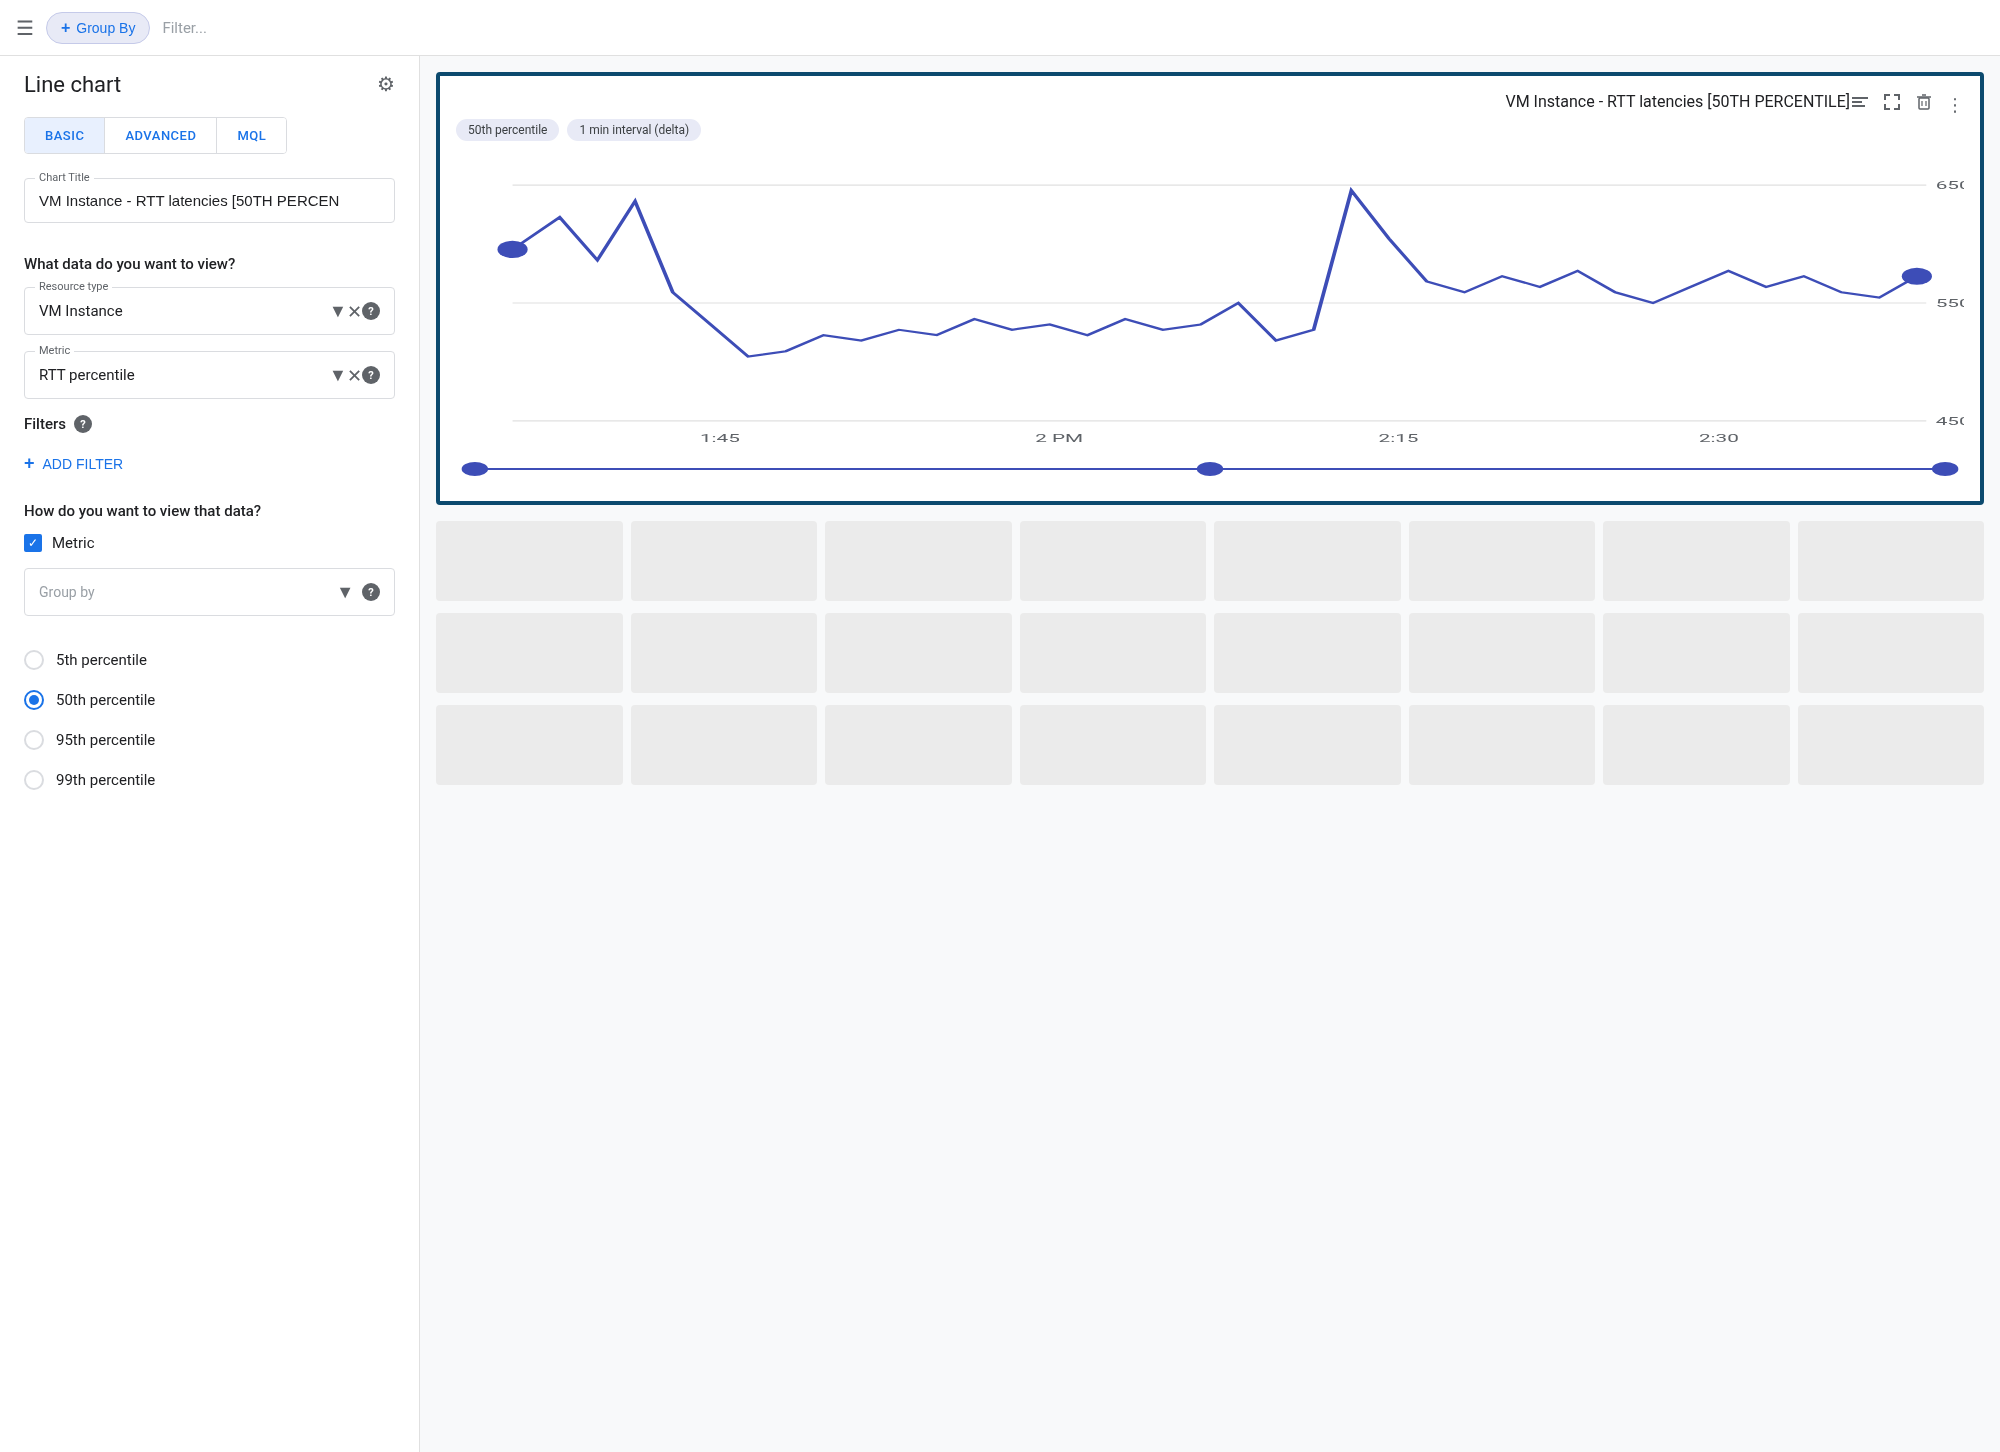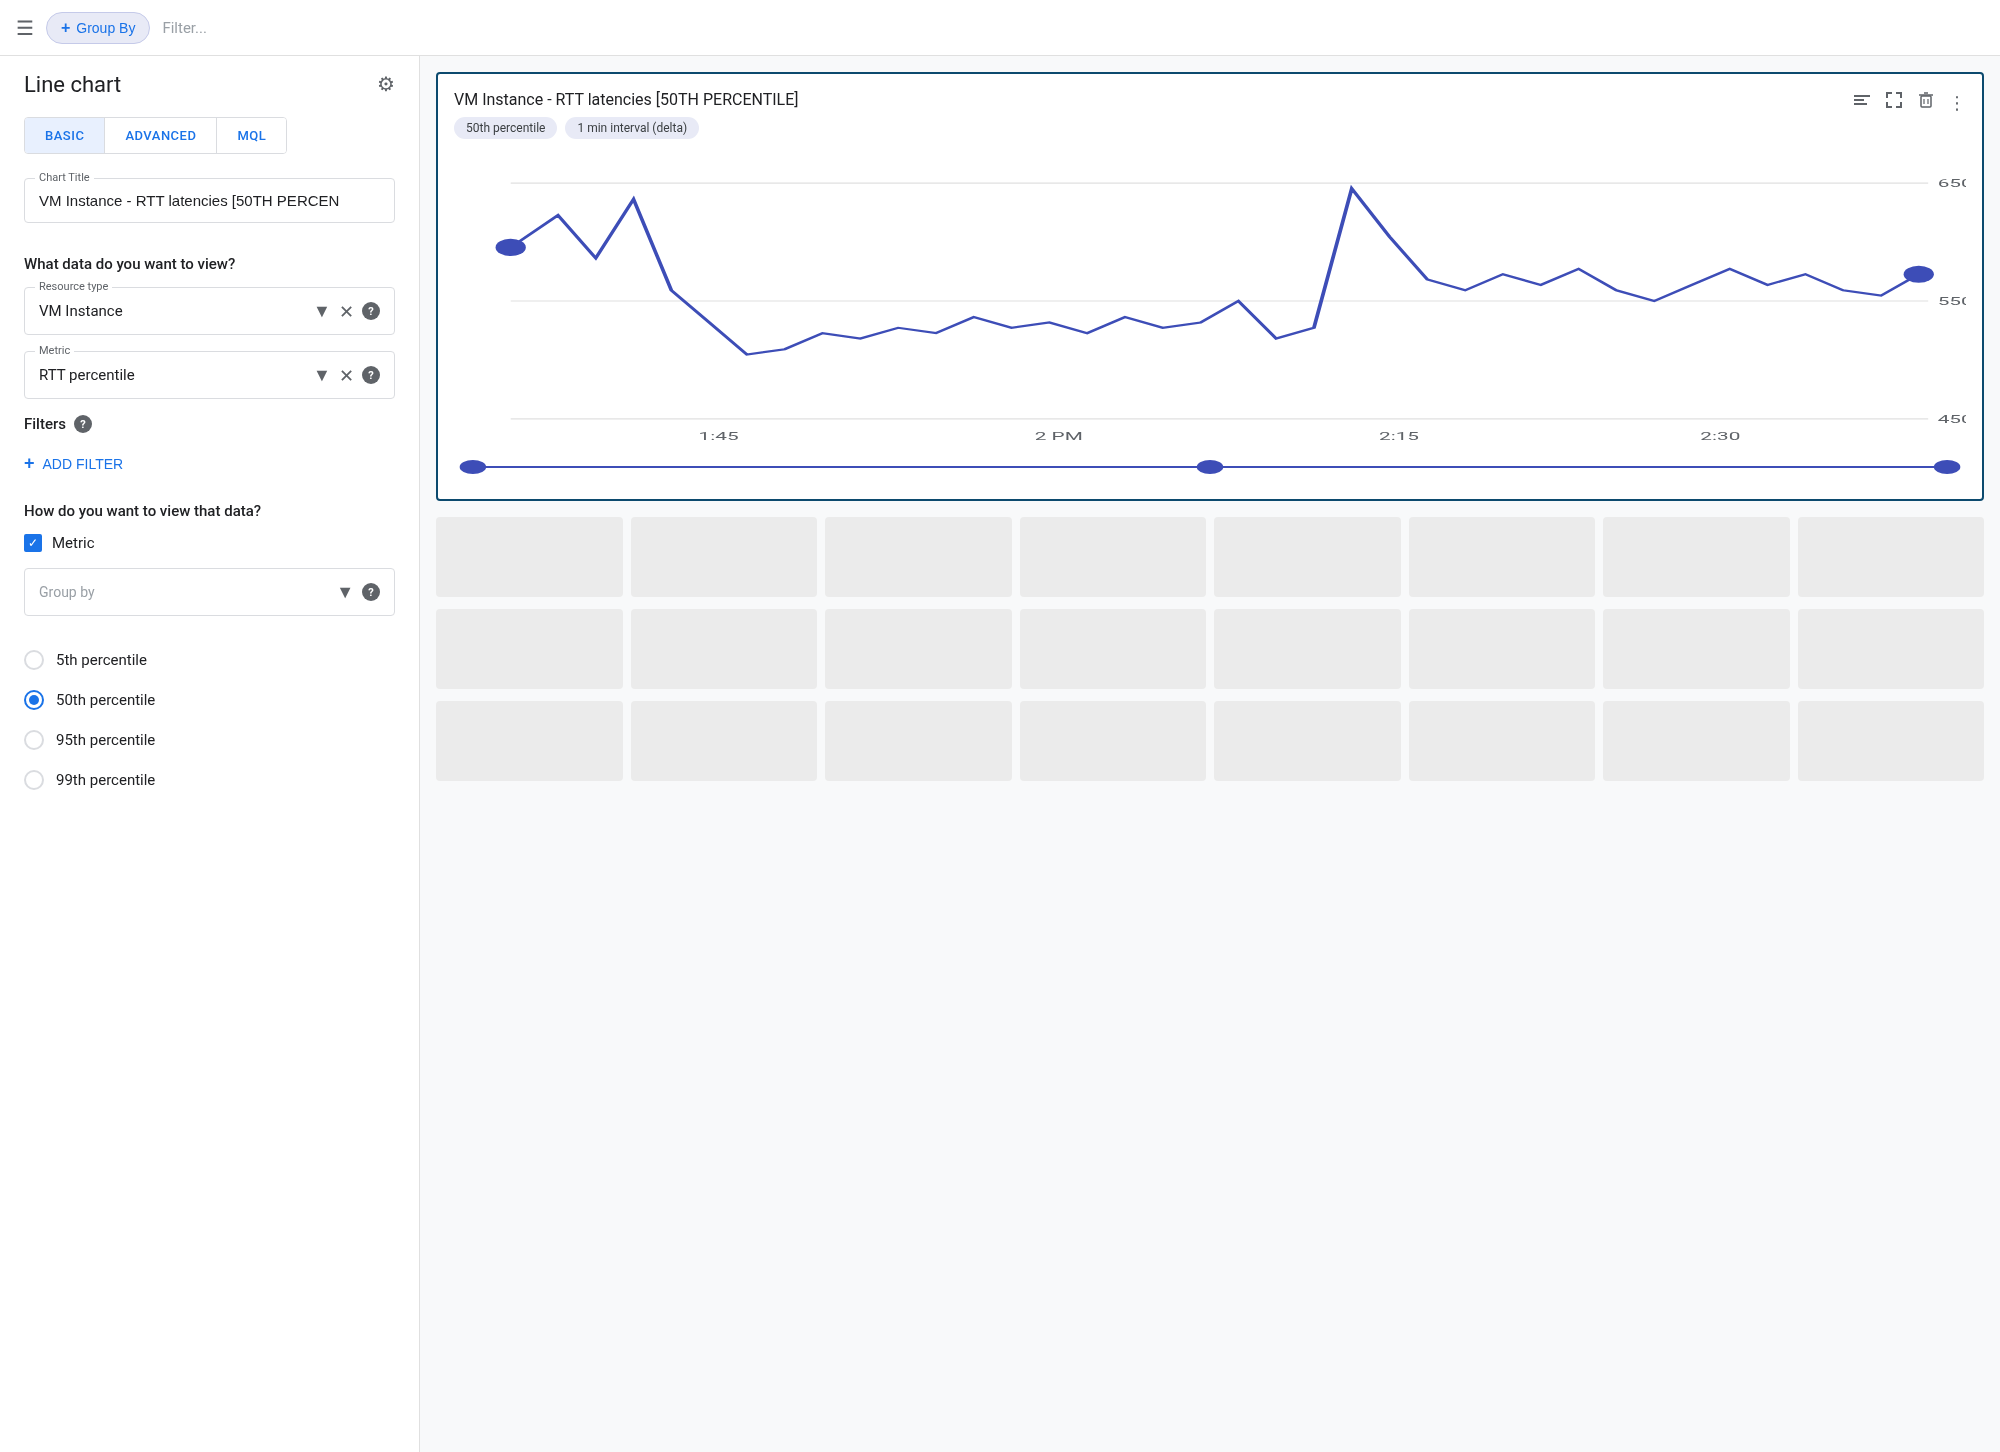--- a/index.html
+++ b/index.html
@@ -120,21 +120,20 @@
       color: #5f6368;
       position: absolute;
       top: -8px;
       left: 10px;
       background: #fff;
       padding: 0 4px;
     }
     .field-row {
       display: flex;
       align-items: center;
-      gap: 8px;
     }
     .field-value {
       font-size: 15px;
       color: #202124;
       flex: 1;
     }
     .field-icon {
       color: #5f6368;
       font-size: 18px;
       cursor: pointer;
@@ -271,25 +270,26 @@
     .right-panel {
       flex: 1;
       overflow-y: auto;
       padding: 16px;
       background: #f8f9fa;
     }
 
     
     .chart-card {
       background: #fff;
-      border: 2px solid #0c4a6e;
+      border: 4px solid #0c4a6e;
       border-radius: 4px;
       padding: 16px;
       margin-bottom: 16px;
       position: relative;
+      text-align: right;
     }
     .chart-header {
       display: flex;
       align-items: flex-start;
       justify-content: space-between;
       margin-bottom: 12px;
     }
     .chart-title-area {
       flex: 1;
     }

